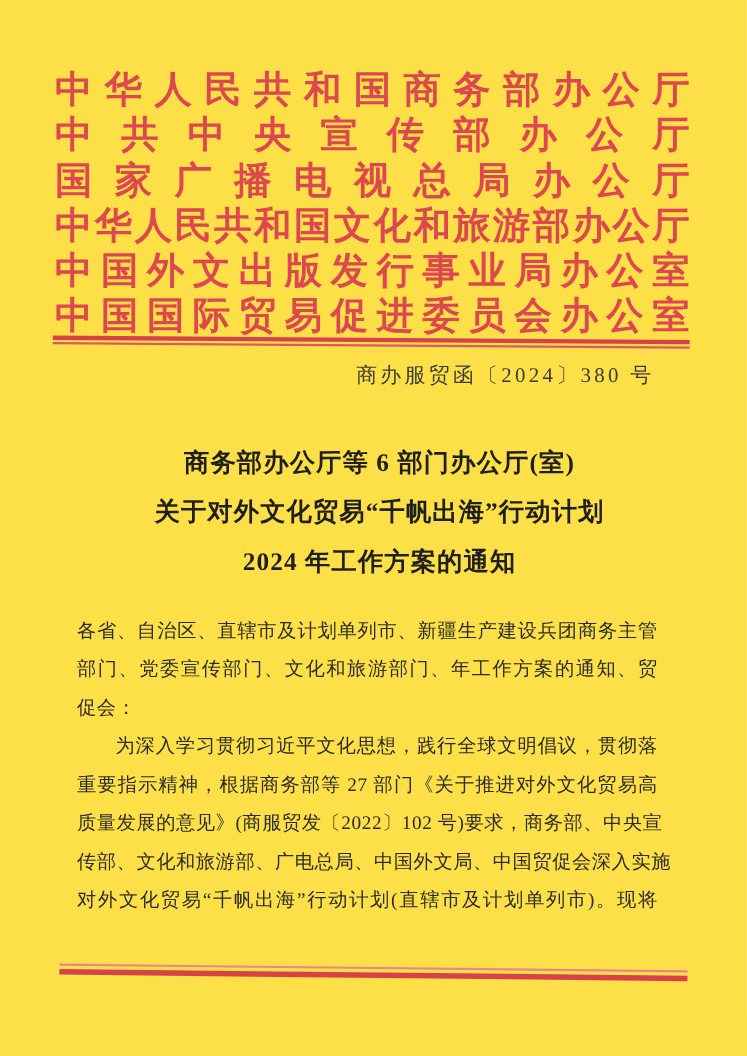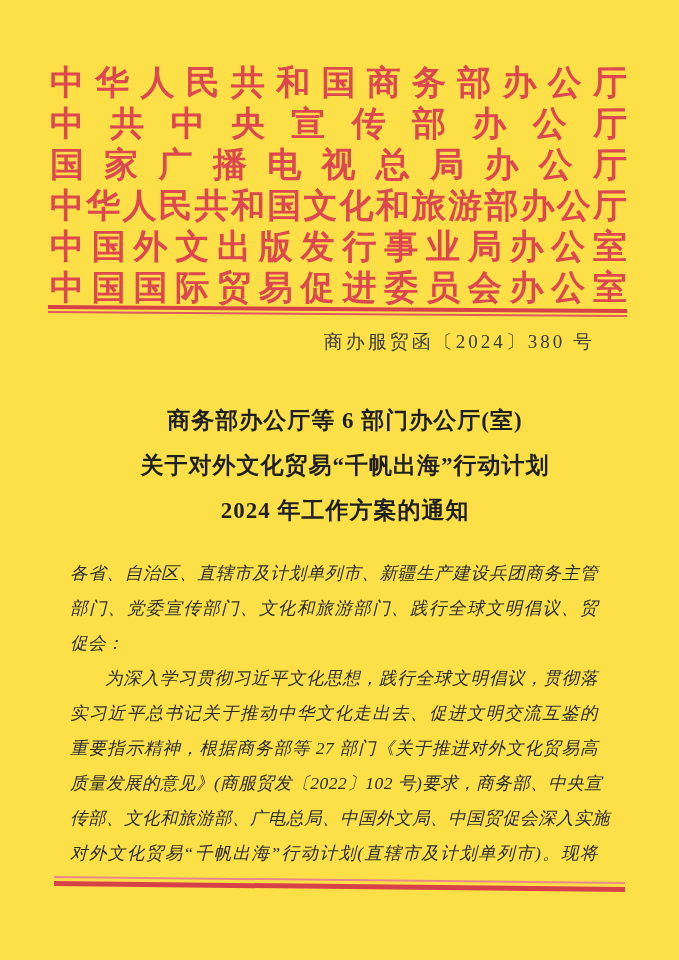--- a/index.html
+++ b/index.html
@@ -85,21 +85,20 @@
   }
 
   
   .body-text {
     position: absolute;
     top: 556px;
     left: 70px;
     width: 528px;
     color: #2b2b2b;
     font-size: 17.5px;
-    font-style: italic;
   }
   .body-line {
     height: 35px;
     line-height: 35px;
     text-align: justify;
     text-align-last: justify;
     white-space: nowrap;
     letter-spacing: 0.5px;
   }
   .body-line.para-end {
@@ -134,24 +133,23 @@
   <div class="doc-number">商办服贸函〔2024〕380 号</div>
 
   <div class="title-block">
     <div class="title-line">商务部办公厅等 6 部门办公厅(室)</div>
     <div class="title-line">关于对外文化贸易“千帆出海”行动计划</div>
     <div class="title-line">2024 年工作方案的通知</div>
   </div>
 
   <div class="body-text">
     <div class="body-line">各省、自治区、直辖市及计划单列市、新疆生产建设兵团商务主管</div>
-    <div class="body-line">部门、党委宣传部门、文化和旅游部门、践行全球文明倡议、贸</div>
+    <div class="body-line">部门、党委宣传部门、文化和旅游部门、年工作方案的通知、贸</div>
     <div class="body-line para-end">促会：</div>
     <div class="body-line indent">为深入学习贯彻习近平文化思想，践行全球文明倡议，贯彻落</div>
-    <div class="body-line">实习近平总书记关于推动中华文化走出去、促进文明交流互鉴的</div>
     <div class="body-line">重要指示精神，根据商务部等 27 部门《关于推进对外文化贸易高</div>
     <div class="body-line">质量发展的意见》(商服贸发〔2022〕102 号)要求，商务部、中央宣</div>
     <div class="body-line">传部、文化和旅游部、广电总局、中国外文局、中国贸促会深入实施</div>
     <div class="body-line">对外文化贸易“千帆出海”行动计划(直辖市及计划单列市)。现将</div>
   </div>
 
   <div class="rule-bottom">
     <div class="bar-thin"></div>
     <div class="bar-gap"></div>
     <div class="bar-thick"></div>

